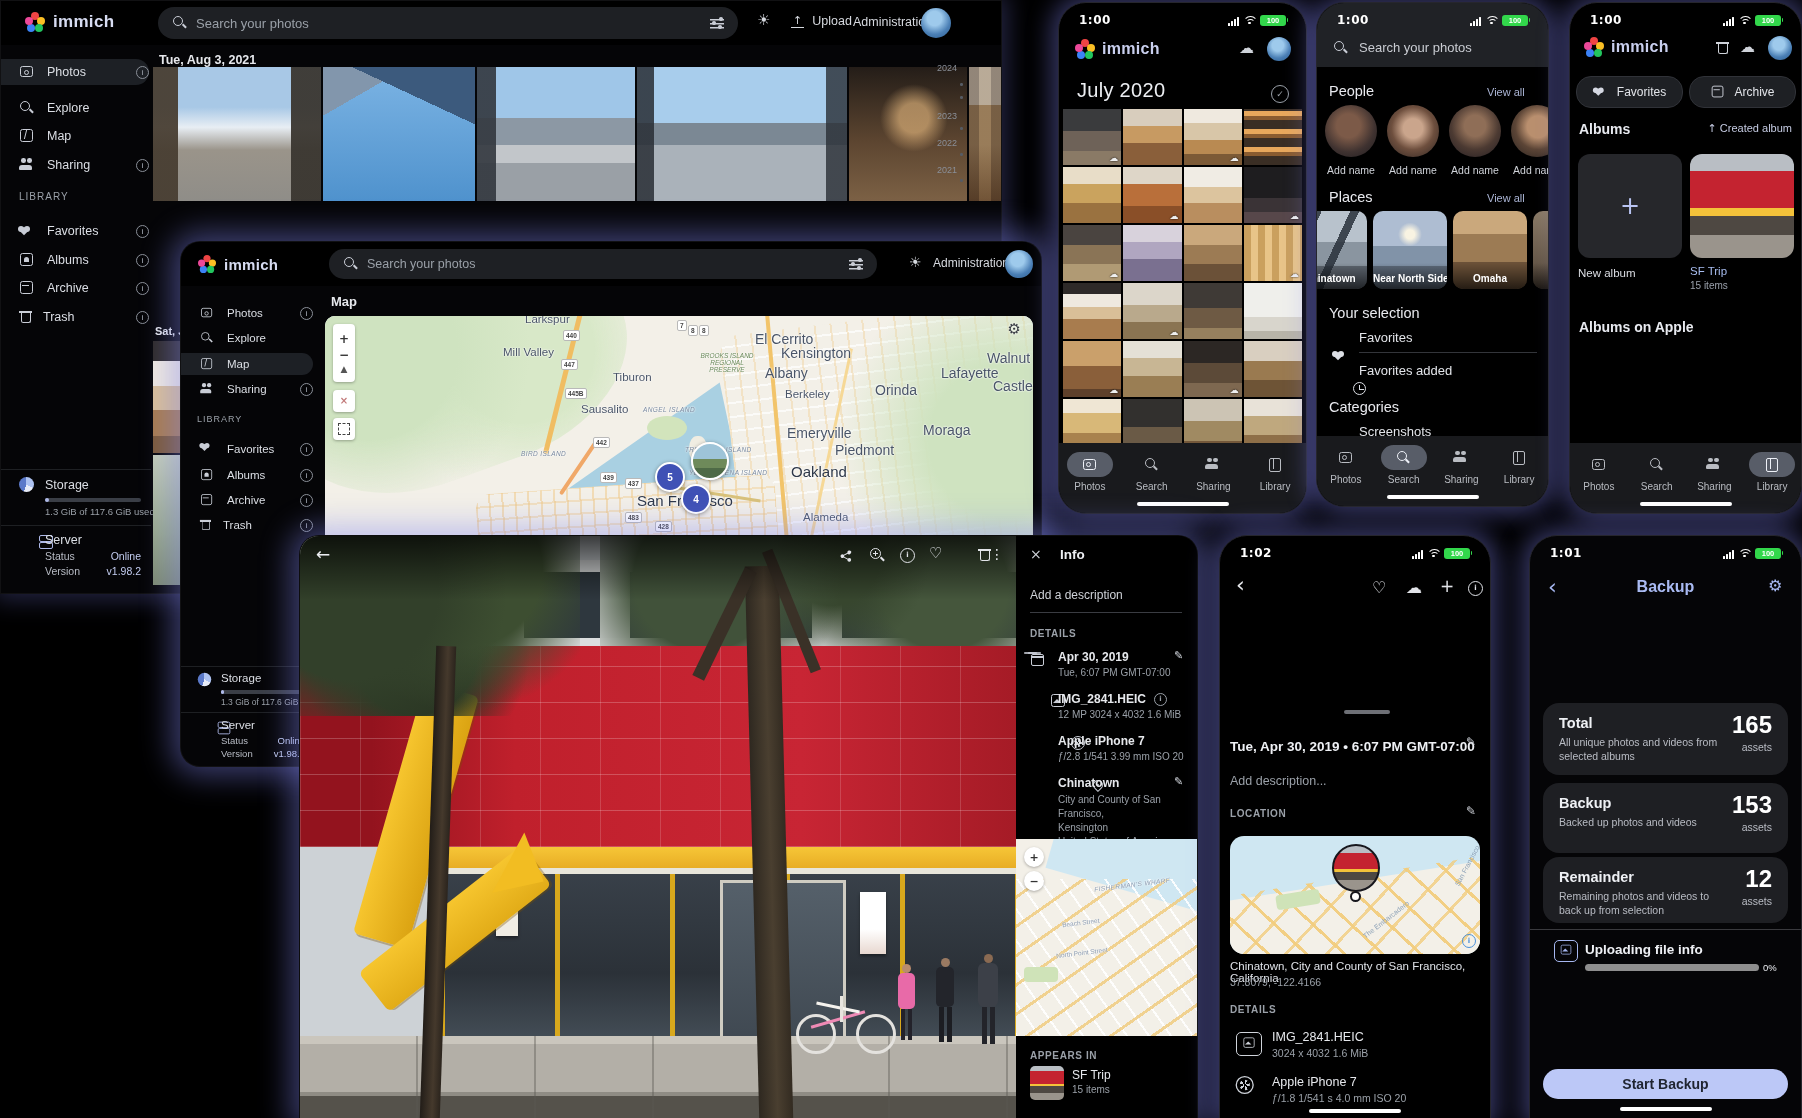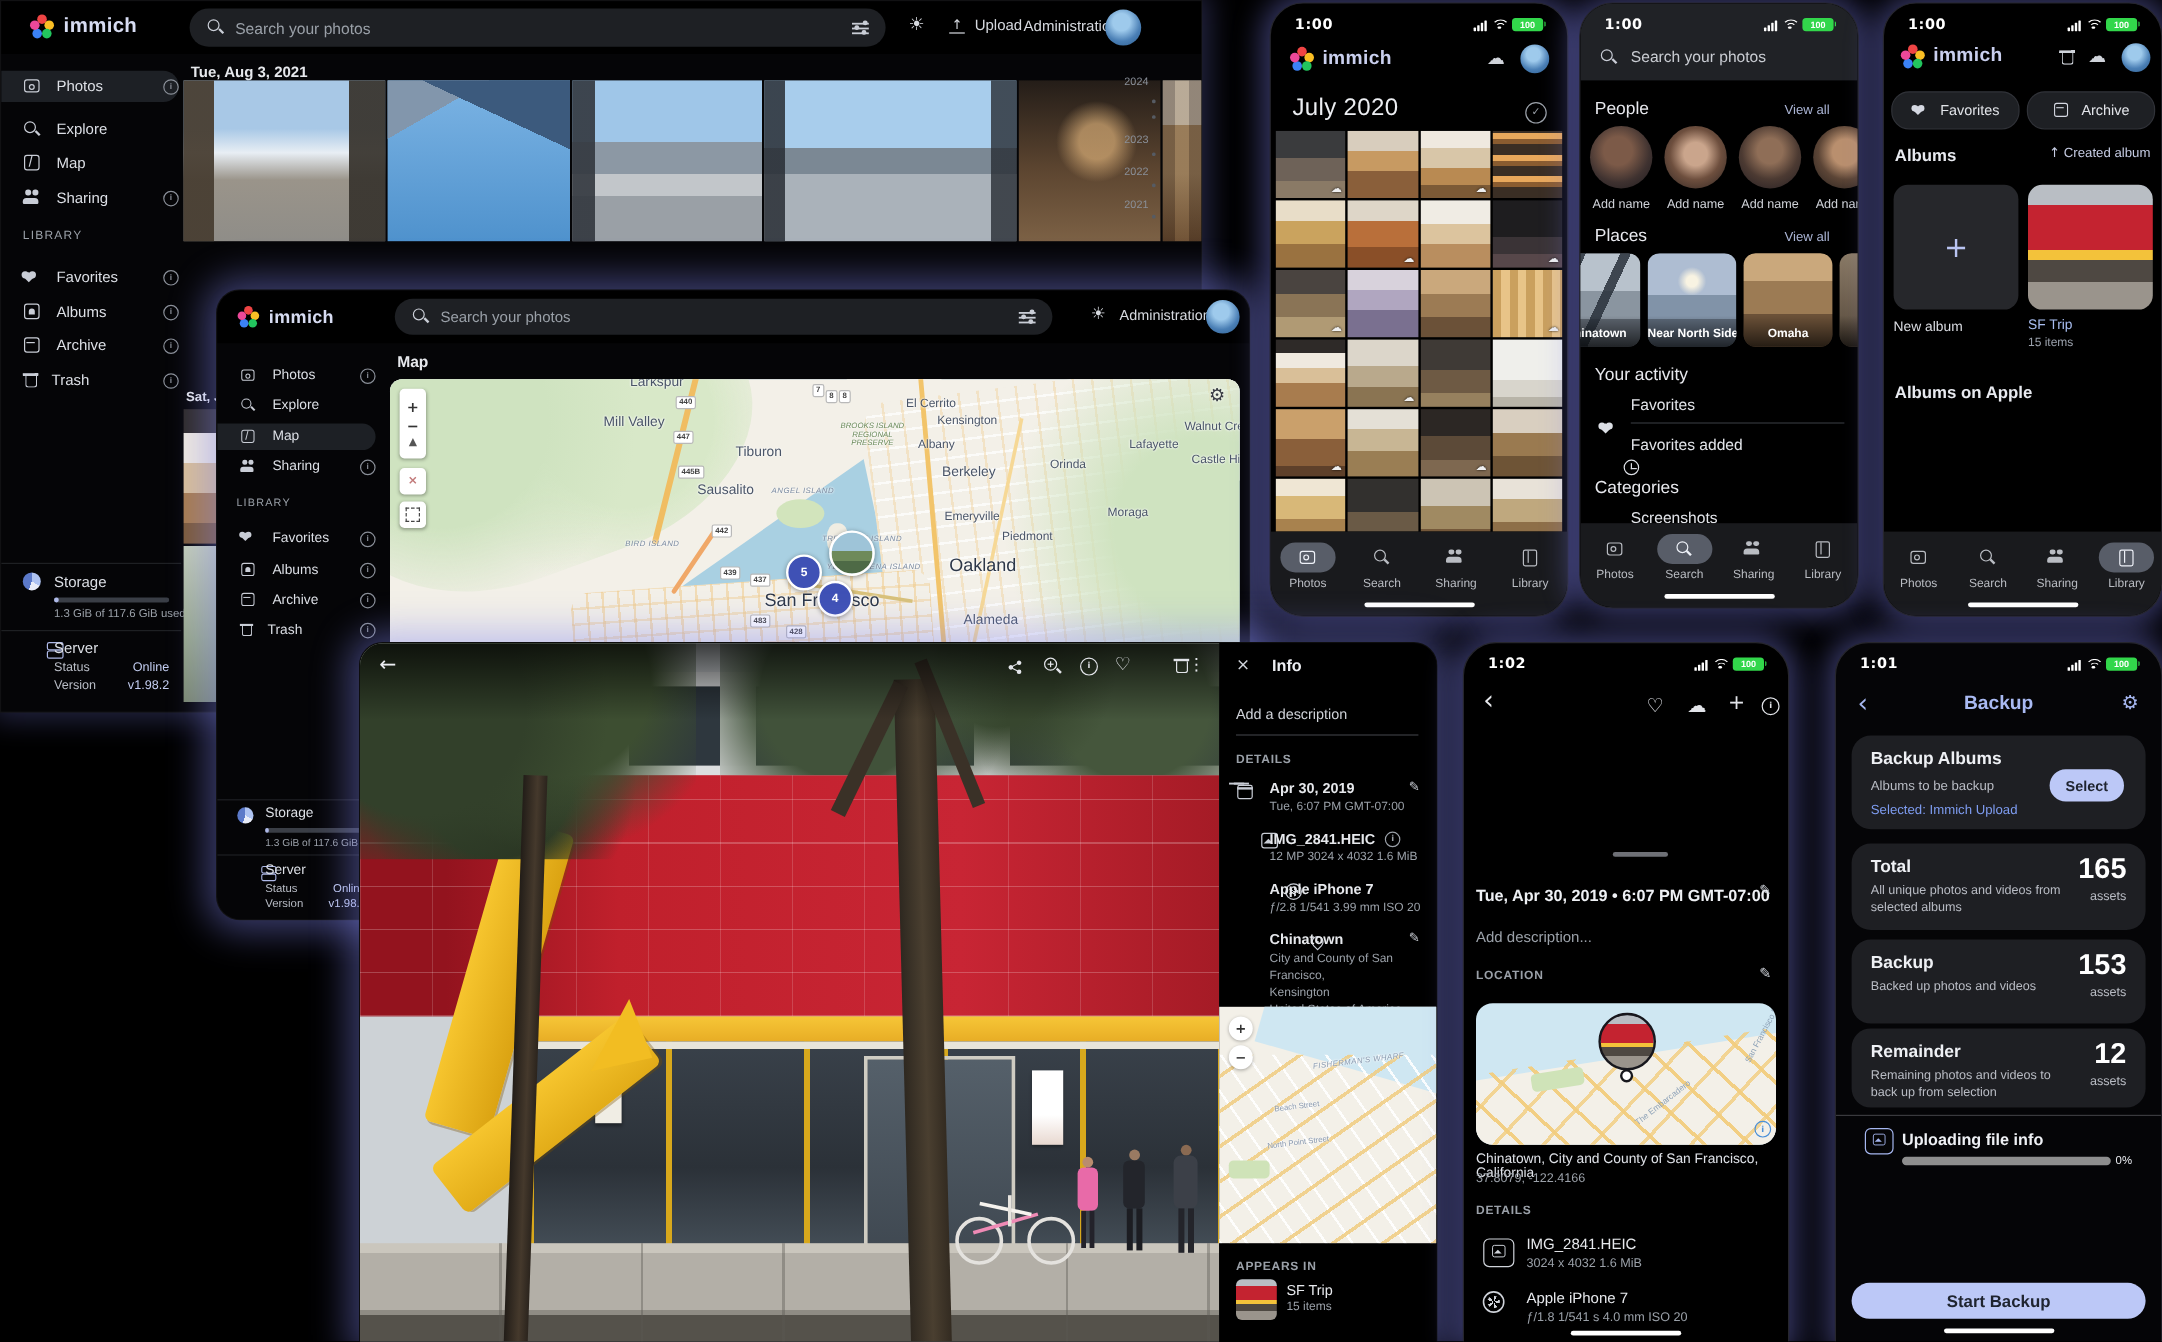--- a/index.html
+++ b/index.html
@@ -90,21 +90,21 @@
   .dsearch .ph{flex:1;}
   .navact{position:absolute;display:flex;align-items:center;gap:8px;color:#d6d9df;font-size:12.5px;}
   .avatar{border-radius:50%;background:radial-gradient(circle at 45% 35%,#9ecaec 0 28%,#4a7fb5 62%,#2d5d8f);}
   .dsb-item{position:absolute;left:0;display:flex;align-items:center;height:26px;width:148px;padding-left:18px;box-sizing:border-box;}
   .dsb-item .lbl{margin-left:12px;font-size:12.5px;color:#dcdfe5;flex:1;}
   .dsb-item .dsb-info{color:#8a8f98;width:11px;height:11px;font-size:7px;}
   .dsb-item.active{background:#1d2025;border-radius:0 18px 18px 0;}
   .seclbl{font-size:10px;letter-spacing:1px;color:#9aa0a8;}
   .kv{font-size:10.5px;color:#b9bdc6;}
   
-  .ml{position:absolute;font-size:10px;color:#4a5568;white-space:nowrap;text-shadow:0 0 2px #fff,0 0 2px #fff;}
+  .ml{position:absolute;font-size:14px;color:#4a5568;white-space:nowrap;text-shadow:0 0 2px #fff,0 0 2px #fff;}
   .ml-big{font-size:11.5px;}
   .ml-city{font-size:15px;color:#2d3748;}
   .ml-island{font-size:6.5px;font-style:italic;color:#7a8aa0;letter-spacing:.4px;}
   .ml-park{font-size:6.5px;font-style:italic;color:#6a8a5a;width:60px;white-space:normal;text-align:center;}
   .shield{position:absolute;background:#fff;border:1px solid #b9b9b9;border-radius:2px;font-size:6.5px;color:#444;
           padding:0 2px;line-height:9px;font-weight:bold;}
   .mkr{position:absolute;width:26px;height:26px;border-radius:50%;background:#3f51b5;border:2px solid #fff;
        color:#fff;font-size:10px;font-weight:bold;display:flex;align-items:center;justify-content:center;box-shadow:0 1px 4px rgba(0,0,0,.4);}
   .mapctl{position:absolute;background:#fff;border-radius:4px;box-shadow:0 1px 3px rgba(0,0,0,.3);color:#333;
           display:flex;flex-direction:column;align-items:center;justify-content:center;font-weight:bold;}
@@ -628,21 +628,21 @@
         <div class="abs" style="top: 208px; width: 74px; height: 78px; border-radius: 10px; overflow: hidden; left: 136px; background: linear-gradient(rgb(202, 168, 124) 0px, rgb(202, 168, 124) 30%, rgb(156, 123, 84) 30%, rgb(156, 123, 84) 65%, rgb(107, 81, 56) 65%);">
         <span style="position:absolute;left:0;right:0;bottom:0;height:26px;background:linear-gradient(transparent,rgba(0,0,0,.65));"></span>
         <span style="position:absolute;left:0;right:0;bottom:5px;text-align:center;font-size:10px;font-weight:bold;color:#fff;white-space:nowrap;">Omaha</span>
       </div>
         <div class="abs" style="top: 208px; width: 74px; height: 78px; border-radius: 10px; overflow: hidden; left: 216px; background: linear-gradient(rgb(138, 122, 102), rgb(85, 72, 58));">
         <span style="position:absolute;left:0;right:0;bottom:0;height:26px;background:linear-gradient(transparent,rgba(0,0,0,.65));"></span>
         <span style="position:absolute;left:0;right:0;bottom:5px;text-align:center;font-size:10px;font-weight:bold;color:#fff;white-space:nowrap;">Pi</span>
       </div>
       </div>
 
-    <span class="abs" style="left:12px;top:302px;font-size:14.5px;color:#e8e9ee;">Your activity</span>
+    <span class="abs" style="left:12px;top:302px;font-size:14.5px;color:#e8e9ee;">Your selection</span>
     <span class="sic ic-heartic abs" style="left:16px;top:328px;color:#dcdfe5;"></span>
     <span class="abs" style="left:42px;top:327px;font-size:13px;color:#e2e4e9;">Favorites</span>
     <div class="abs" style="left:42px;top:349px;width:178px;height:1px;background:#33353a;"></div>
     <span class="sic ic-clock abs" style="left:16px;top:361px;color:#dcdfe5;"></span>
     <span class="abs" style="left:42px;top:360px;font-size:13px;color:#e2e4e9;">Favorites added</span>
 
     <span class="abs" style="left:12px;top:396px;font-size:14.5px;color:#e8e9ee;">Categories</span>
     <span class="sic ic-phone abs" style="left:17px;top:420px;color:#dcdfe5;"></span>
     <span class="abs" style="left:42px;top:421px;font-size:13px;color:#e2e4e9;">Screenshots</span>
 
@@ -985,26 +985,20 @@
             <i></i>
             <i></i>
           </span>
         <span class="batt">100</span>
       </span>
     </div>
     <span class="abs glyph" style="left:18px;top:40px;font-size:22px;color:#a6b7f0;">‹</span>
     <span class="abs" style="left:0;top:42px;width:271px;text-align:center;font-size:16px;font-weight:bold;color:#a9baf2;">Backup</span>
     <span class="abs glyph" style="left:238px;top:42px;font-size:16px;color:#a6b7f0;">⚙</span>
 
-    <div class="card" style="left:13px;top:77px;width:245px;height:78px;">
-      <span class="abs" style="left:16px;top:12px;font-size:14.5px;font-weight:bold;color:#eef0f4;">Backup Albums</span>
-      <span class="abs" style="left:16px;top:36px;font-size:11px;color:#b9bcc4;">Albums to be backup</span>
-      <span class="pill-btn abs" style="left:165px;top:28px;width:62px;height:27px;font-size:12px;">Select</span>
-      <span class="abs" style="left:16px;top:56px;font-size:11px;color:#7e9cf0;">Selected: Immich Upload</span>
-    </div>
 
     <div>
 
     <div class="card" style="left: 13px; width: 245px; top: 167px; height: 72px;">
         <span class="abs" style="left:16px;top:12px;font-size:14.5px;font-weight:bold;color:#eef0f4;">Total</span>
         <span class="abs" style="left:16px;top:33px;font-size:10.5px;color:#b9bcc4;">All unique photos and videos from</span>
         <span class="abs" style="left:16px;top:47px;font-size:10.5px;color:#b9bcc4;">selected albums</span>
         <span class="abs" style="right:16px;top:8px;font-size:24px;font-weight:bold;color:#fff;text-align:right;">165</span>
         <span class="abs" style="right:16px;top:38px;font-size:10.5px;color:#b9bcc4;text-align:right;">assets</span>
       </div>

